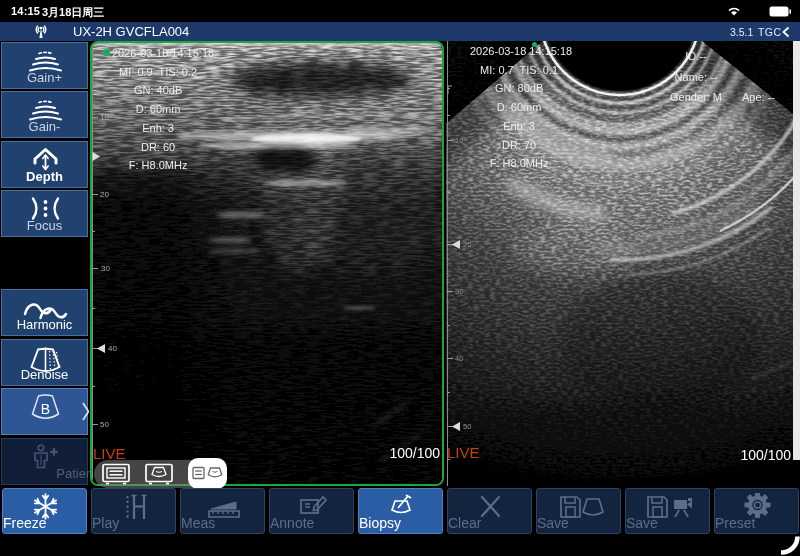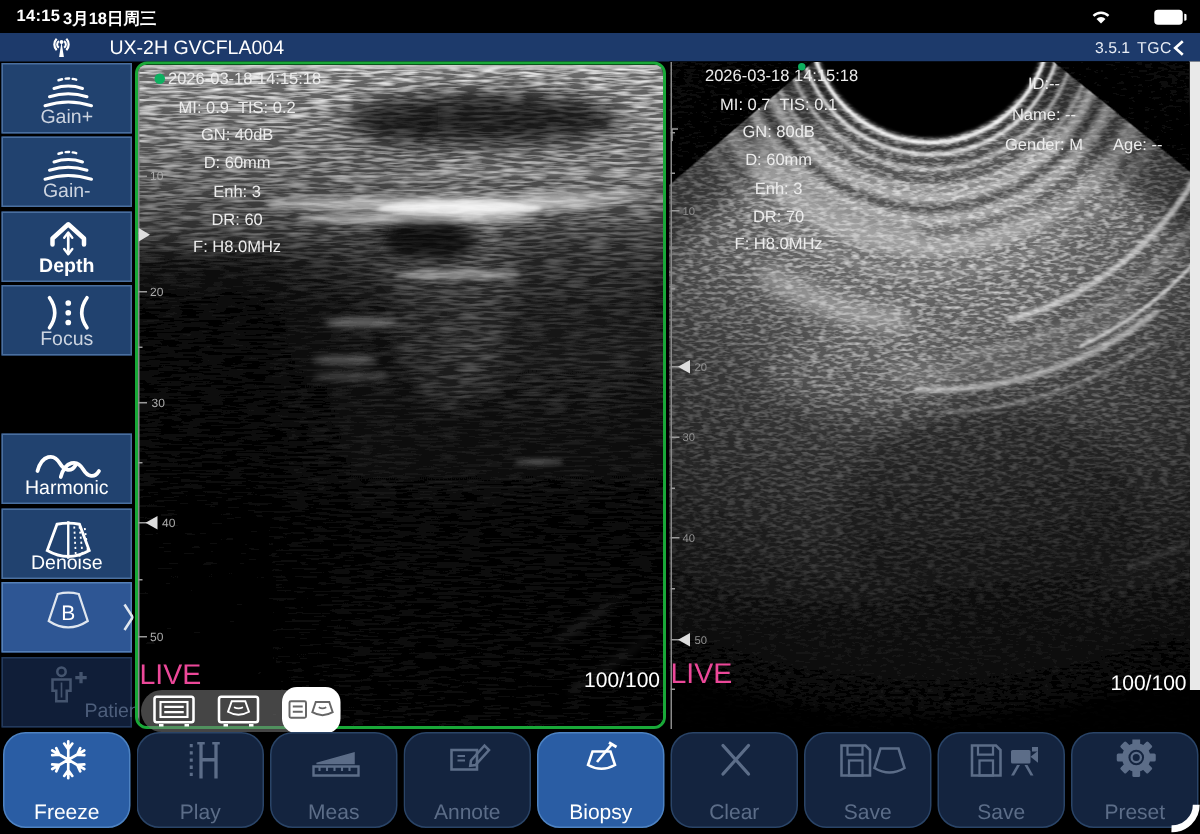--- a/index.html
+++ b/index.html
@@ -17,31 +17,31 @@
 #title .ver{position:absolute;left:730px;top:4px;font-size:10.5px;color:#e8edf5;}
 #title .tgc{position:absolute;left:758px;top:4px;font-size:10.5px;color:#e8edf5;letter-spacing:.4px;}
 
 .sbtn{position:absolute;left:1px;width:87px;height:47px;background:#21426f;
   border:1px solid #4a6f9f;border-radius:0;box-sizing:border-box;text-align:center;color:#ccd4e0;}
 .sbtn .lbl{position:absolute;bottom:3px;width:100%;font-size:13px;}
 .sbtn .ic{position:absolute;top:5px;left:0;width:100%;height:26px;}
 .sbtn.dis{background:#101e38;border-color:#233a5c;color:#4e5f7c;padding-left:32px;}
 .sbtn.lite{background:#2e5694;border-color:#5580b8;}
 
-.tbtn{position:absolute;top:488px;width:85px;height:64px;background:#14243f;
-  border:1px solid #2a4467;border-radius:15px;box-sizing:border-box;text-align:center;color:#5c6d88;}
+.tbtn{position:absolute;top:488px;width:85px;height:46px;background:#14243f;
+  border:1px solid #2a4467;border-radius:3px;box-sizing:border-box;color:#5c6d88;}
 .tbtn .lbl{position:absolute;bottom:2px;width:100%;font-size:14px;}
 .tbtn .ic{position:absolute;top:4px;left:0;width:100%;height:25px;}
 .tbtn.act{background:#2a5da4;border-color:#4d82c2;color:#fff;}
 
 #lpanel{left:90px;top:41px;width:354px;height:445px;border:2px solid #19a838;border-radius:8px;
   box-sizing:border-box;background:#000;overflow:hidden;}
 #rpanel{left:446px;top:41px;width:347px;height:445px;background:#000;overflow:hidden;}
 .ovl{position:absolute;color:#ececec;font-size:11px;line-height:18.7px;left:10px;top:1px;white-space:pre;text-align:center;}
-.live{position:absolute;left:1px;bottom:22px;color:#ec4899;font-size:19px;}
+.live{position:absolute;left:1px;bottom:22px;color:#c2410c;font-size:15px;}
 .cnt{position:absolute;right:2px;bottom:23px;color:#fff;font-size:14px;}
 #strip{left:793px;top:41px;width:7px;height:419px;background:#e9e9e9;}
 </style>
 </head>
 <body>
 <div id="app">
   <div id="status" class="abs">
     <span class="t1">14:15</span>
       <span class="t2">3月18日周三</span>
     <svg class="abs" style="left:728px;top:7px" width="12" height="9" viewBox="0 0 12 9">

